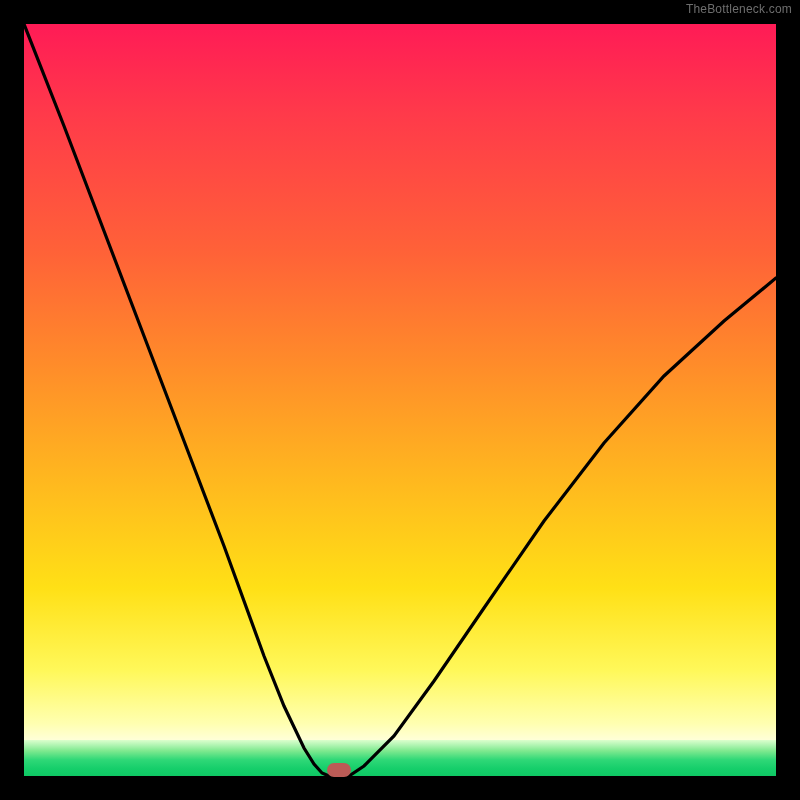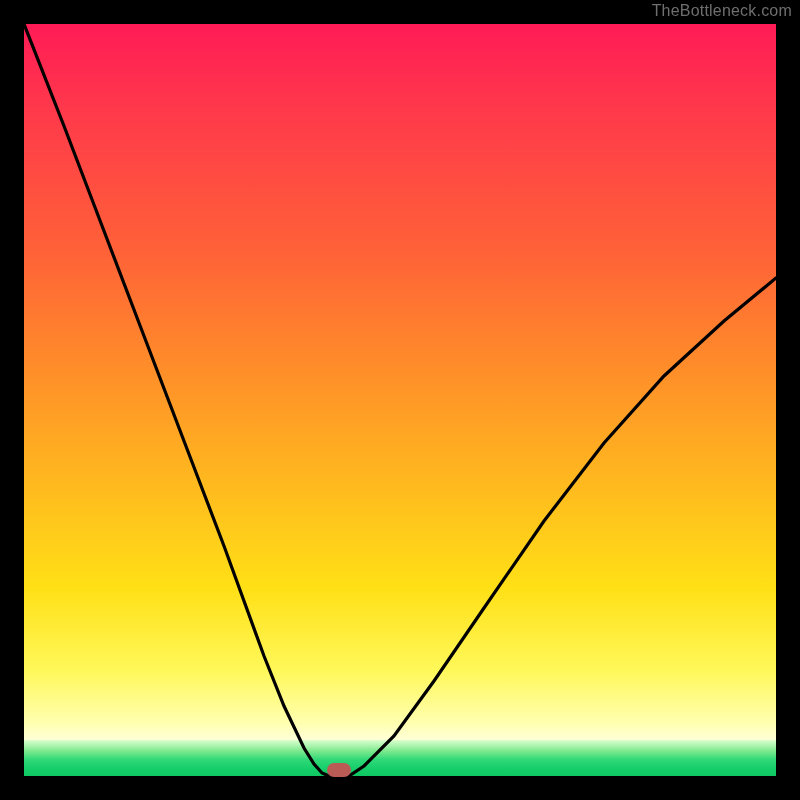--- a/index.html
+++ b/index.html
@@ -67,21 +67,21 @@
     width: 24px;
     height: 14px;
     background: #bb5b56;
     border-radius: 7px;
   }
   .watermark {
     position: absolute;
     top: 2px;
     right: 8px;
     color: #6e6e6e;
-    font-size: 16px;
+    font-size: 12px;
     font-weight: 500;
     letter-spacing: 0.2px;
   }
 </style>
 </head>
 <body>
 
 <span class="watermark">TheBottleneck.com</span>
 
 <div class="frame">

